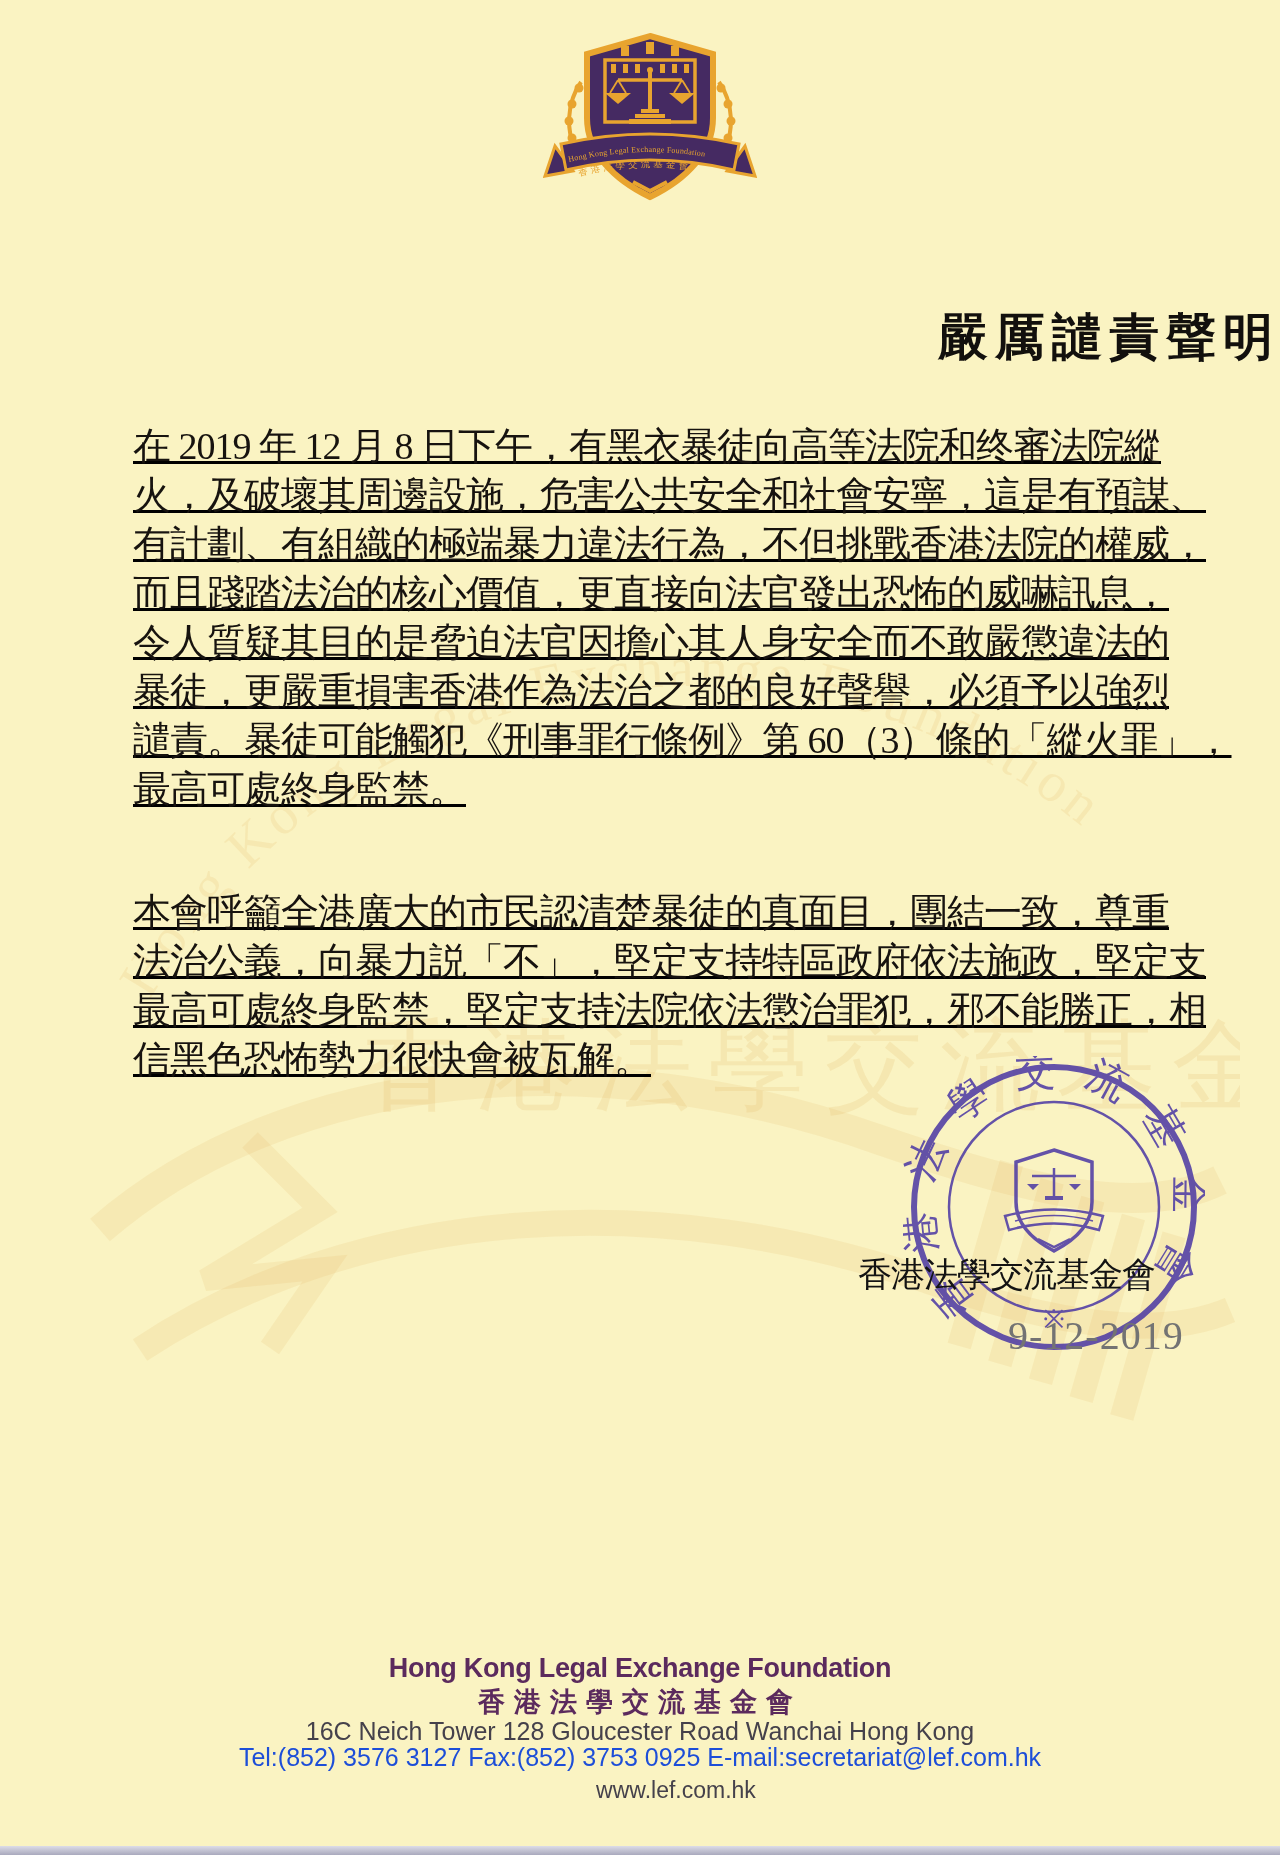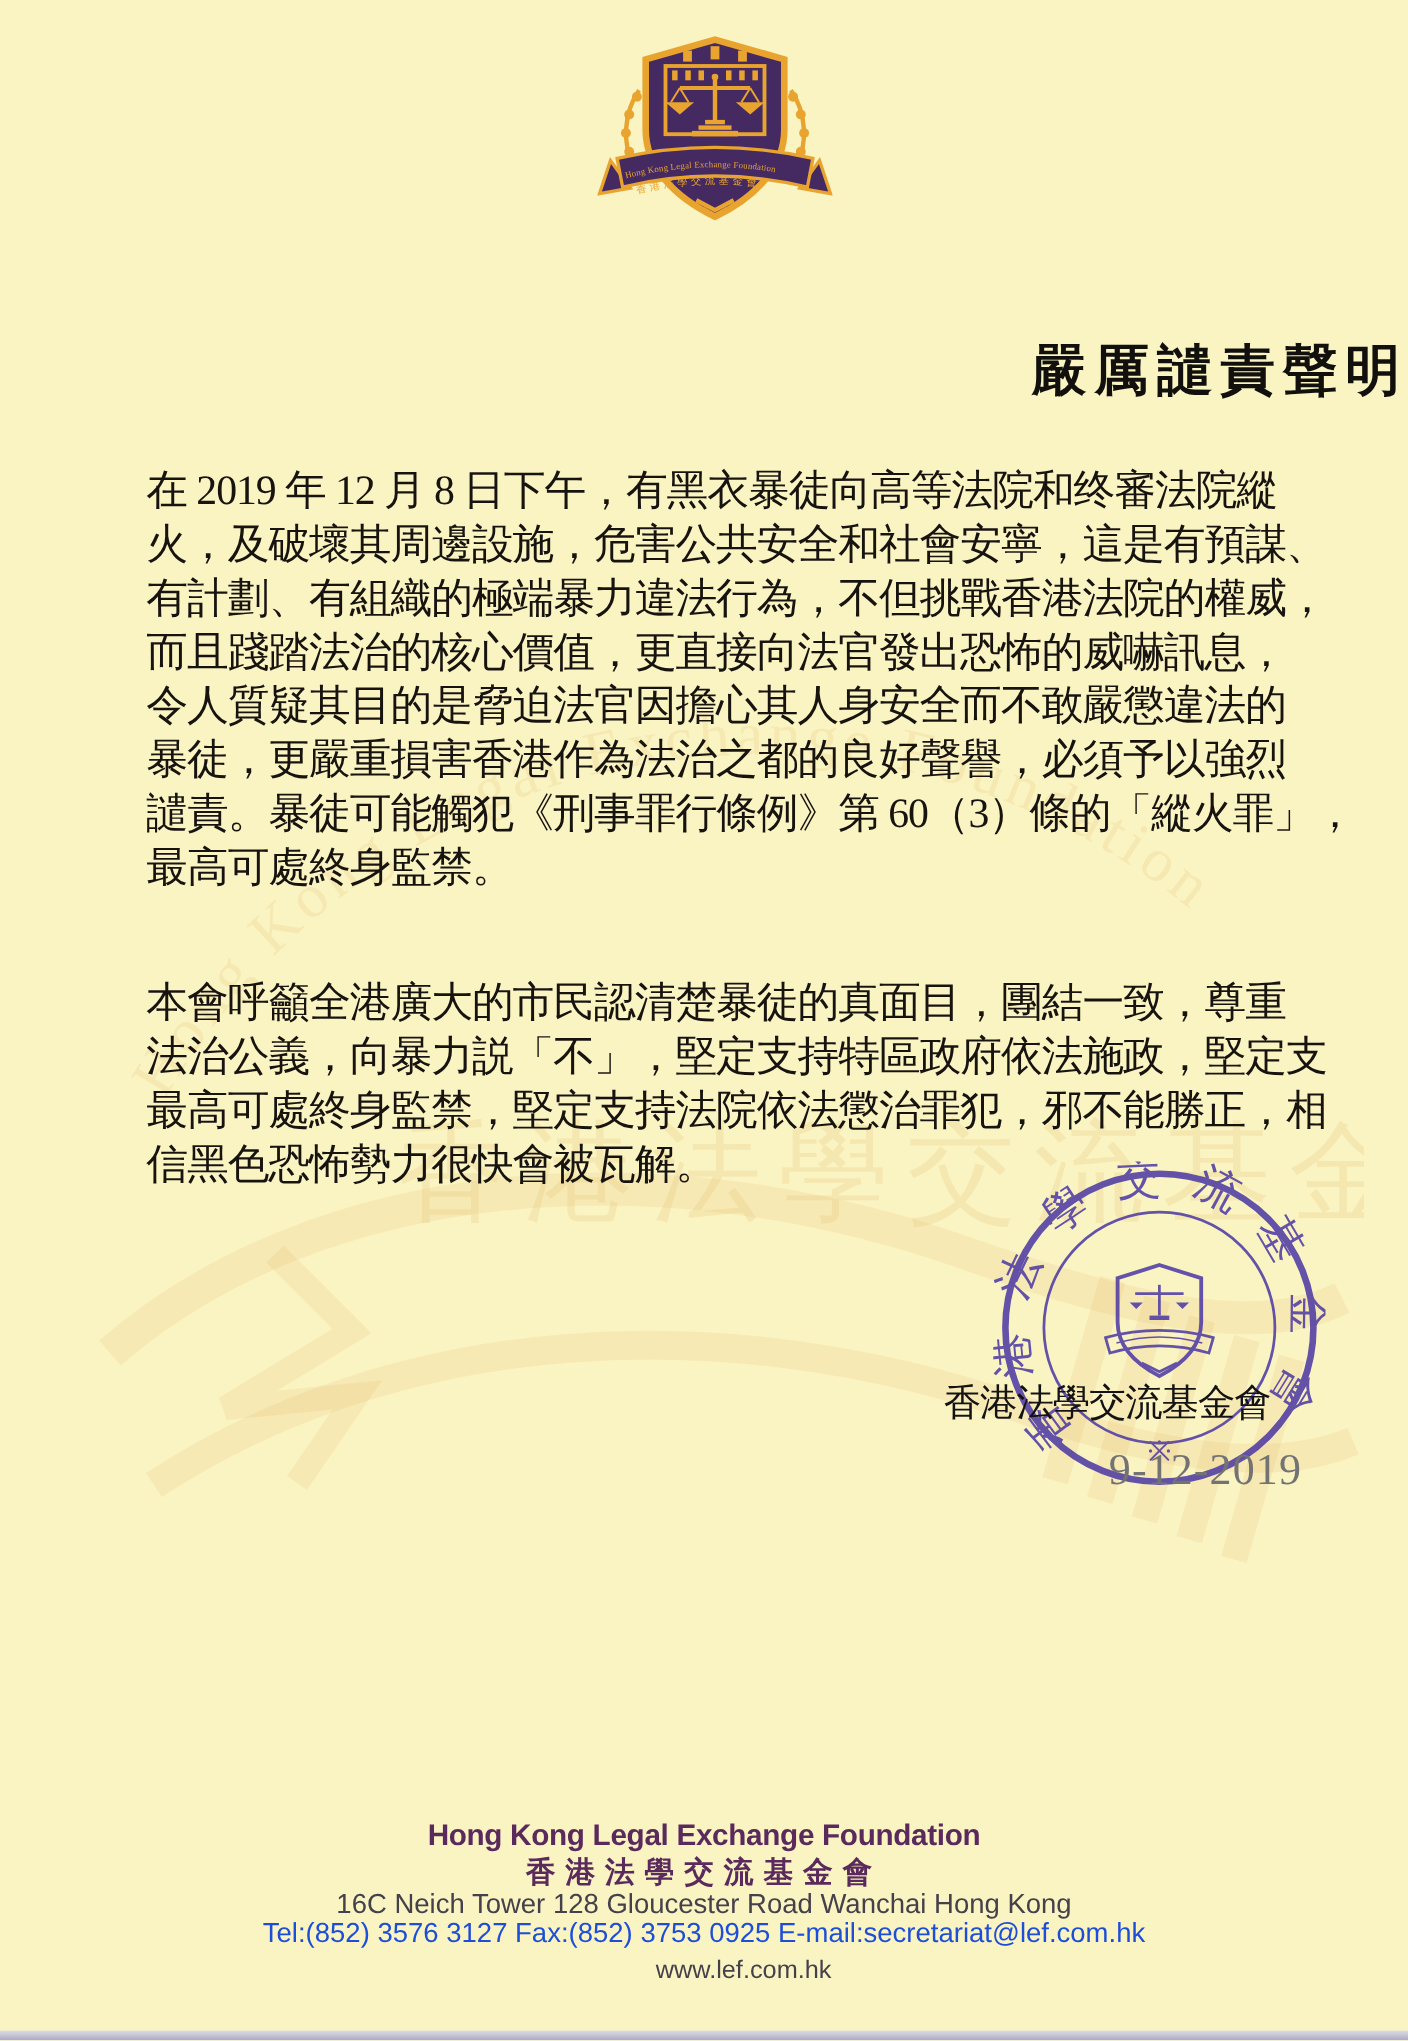--- a/index.html
+++ b/index.html
@@ -11,21 +11,21 @@
   
   .watermark{position:absolute;left:40px;top:520px;width:1200px;height:920px;pointer-events:none;}
   
   .logo{position:absolute;left:543px;top:30px;width:214px;height:178px;}
   
   .title{
     position:absolute;left:0;top:304px;width:1280px;text-align:right;
     font-size:50px;font-weight:bold;letter-spacing:7px;color:#12100d;
   }
   
-  .para{position:absolute;left:133px;width:1100px;}
+  .para{position:absolute;left:133px;width:1100px;text-decoration:underline;}
   .p1{top:422px;}
   .p2{top:888px;}
   .line{
     white-space:nowrap;font-size:38px;line-height:49px;
     letter-spacing:-1px;color:#17130f;
   }
   
   .stamp{position:absolute;left:903px;top:1056px;width:302px;height:302px;opacity:.85;}
   .sig-org{
     position:absolute;left:858px;top:1252px;font-size:34px;letter-spacing:-1px;

